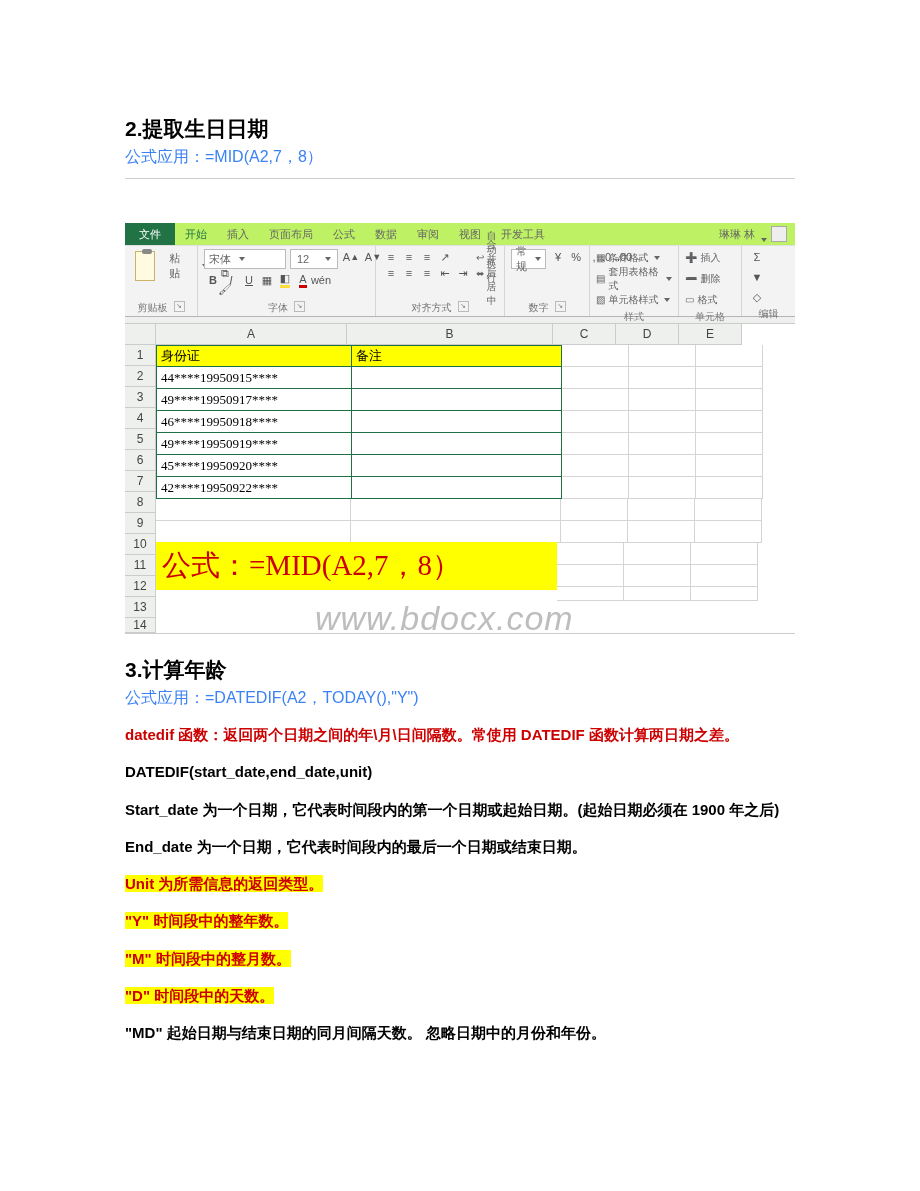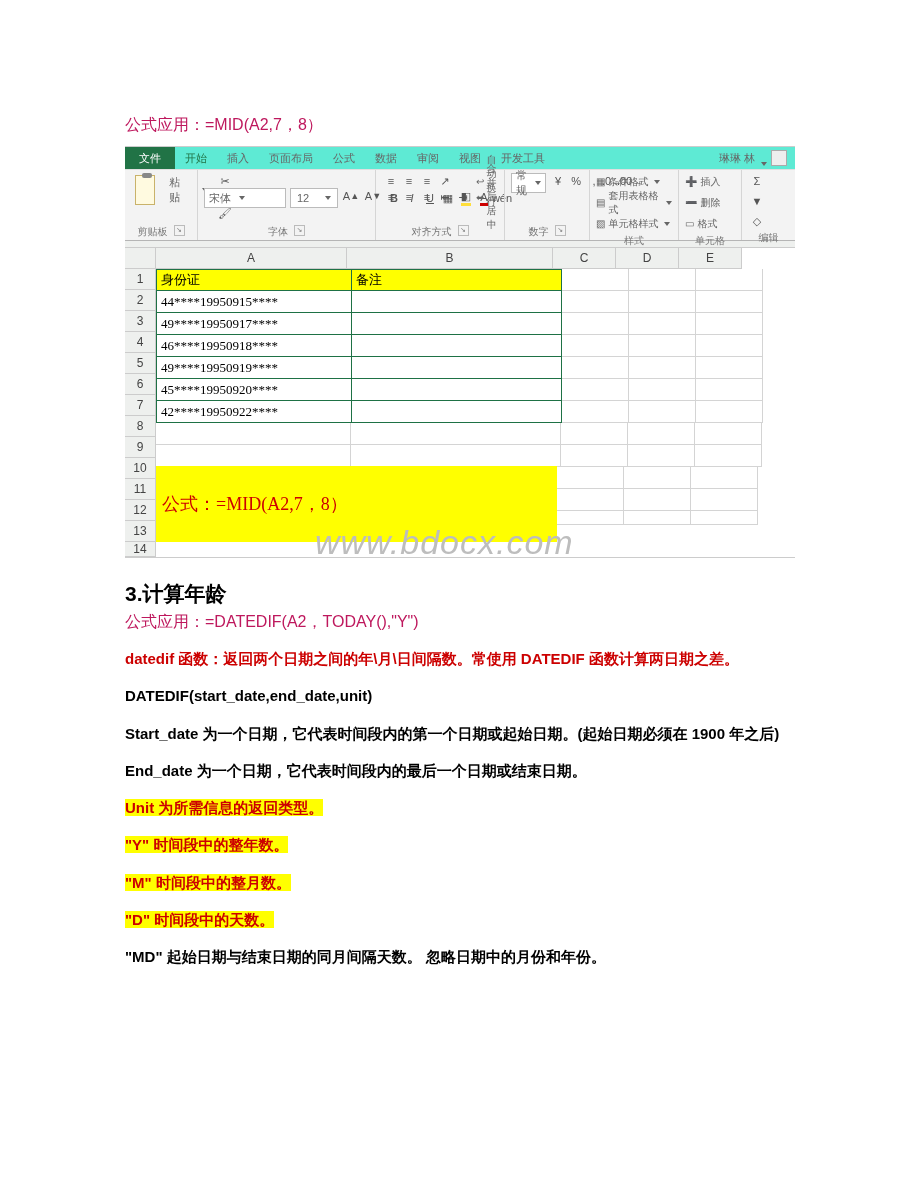--- a/index.html
+++ b/index.html
@@ -13,39 +13,40 @@
   .page {
     padding: 115px 125px 50px 125px;
   }
   h2 {
     font-size: 21px;
     font-weight: bold;
     margin: 0 0 4px 0;
   }
   .formula-line {
     font-size: 16px;
-    color: #be185d;
+    color: #3b82f6;
     margin-bottom: 10px;
   }
 
   
   .excel {
     border-top: 1px solid #ccc;
     border-bottom: 1px solid #ccc;
     font-size: 11px;
     color: #666;
     background: #fff;
     margin-bottom: 22px;
     position: relative;
   }
   .ribbon-tabs {
     display: flex;
     align-items: center;
     height: 22px;
-    background: #5eead4;
+    background: #bef264;
+    margin-top: 44px;
   }
   .ribbon-tabs .tab {
     padding: 0 10px;
     height: 100%;
     display: flex;
     align-items: center;
     font-size: 11px;
     cursor: pointer;
   }
   .ribbon-tabs .tab.file {
@@ -146,25 +147,25 @@
   .cell { border-right:1px solid #d4d4d4; border-bottom:1px solid #d4d4d4; display:flex; align-items:center; padding-left:4px; font-size:13px; color:#000; font-family: "SimSun", serif;}
   .hdr { background: #ffff00;  border:1px solid #1e7145; border-left:none; }
   .hdr:first-child{border-left:1px solid #1e7145;}
   .dat { border:1px solid #1e7145; border-top:none; border-left:none;}
   .dat.first{border-left:1px solid #1e7145;}
 
   .formula-box {
     font-family: "SimSun", serif;
     background:#ffff00;
     color:#c00;
-    font-size:18px;
+    font-size:29px;
     display:flex;
     align-items:center;
     padding-left:6px;
-    height:76px;
+    height:48px;
     margin-top:-1px;
   }
   .watermark {
     position:absolute;
     left:190px;
     bottom:-5px;
     font-size:34px;
     font-style:italic;
     color:#bdbdbd;
     pointer-events:none;
@@ -175,20 +176,21 @@
   .red { color:#c00; }
   .bold { font-weight:bold; }
   .para { font-size:15px; margin:14px 0; line-height:1.55;}
   .hl { background:#ffff00; }
 </style>
 </head>
 <body>
 
 <div class="page">
 
+  <h2>2.提取生日日期</h2>
   <div class="formula-line">公式应用：=MID(A2,7，8）</div>
 
   <div class="excel">
     <div class="ribbon-tabs">
       <div class="tab file">文件</div>
       <div class="tab active">开始</div>
       <div class="tab">插入</div>
       <div class="tab">页面布局</div>
       <div class="tab">公式</div>
       <div class="tab">数据</div>
@@ -225,21 +227,21 @@
               </div>
           </div>
         </div>
         <div class="grp-label">
             <span>剪贴板</span>
             <span class="dialog-launcher">↘</span>
           </div>
       </div>
 
       <div class="ribbon-group" style="width:165px">
-        <div class="grp-content" style="flex-direction:row;gap:3px;align-items:center;">
+        <div class="grp-content" style="flex-direction:column;gap:3px;">
           <div class="mini-row" style="gap:4px;">
             <div class="font-combo" style="width:72px">
                 <span>宋体</span>
                 <span class="tri"></span>
               </div>
             <div class="sizer-combo">
                 <span>12</span>
                 <span class="tri"></span>
               </div>
             <div class="mini-btn">A<sup>▲</sup></div>

